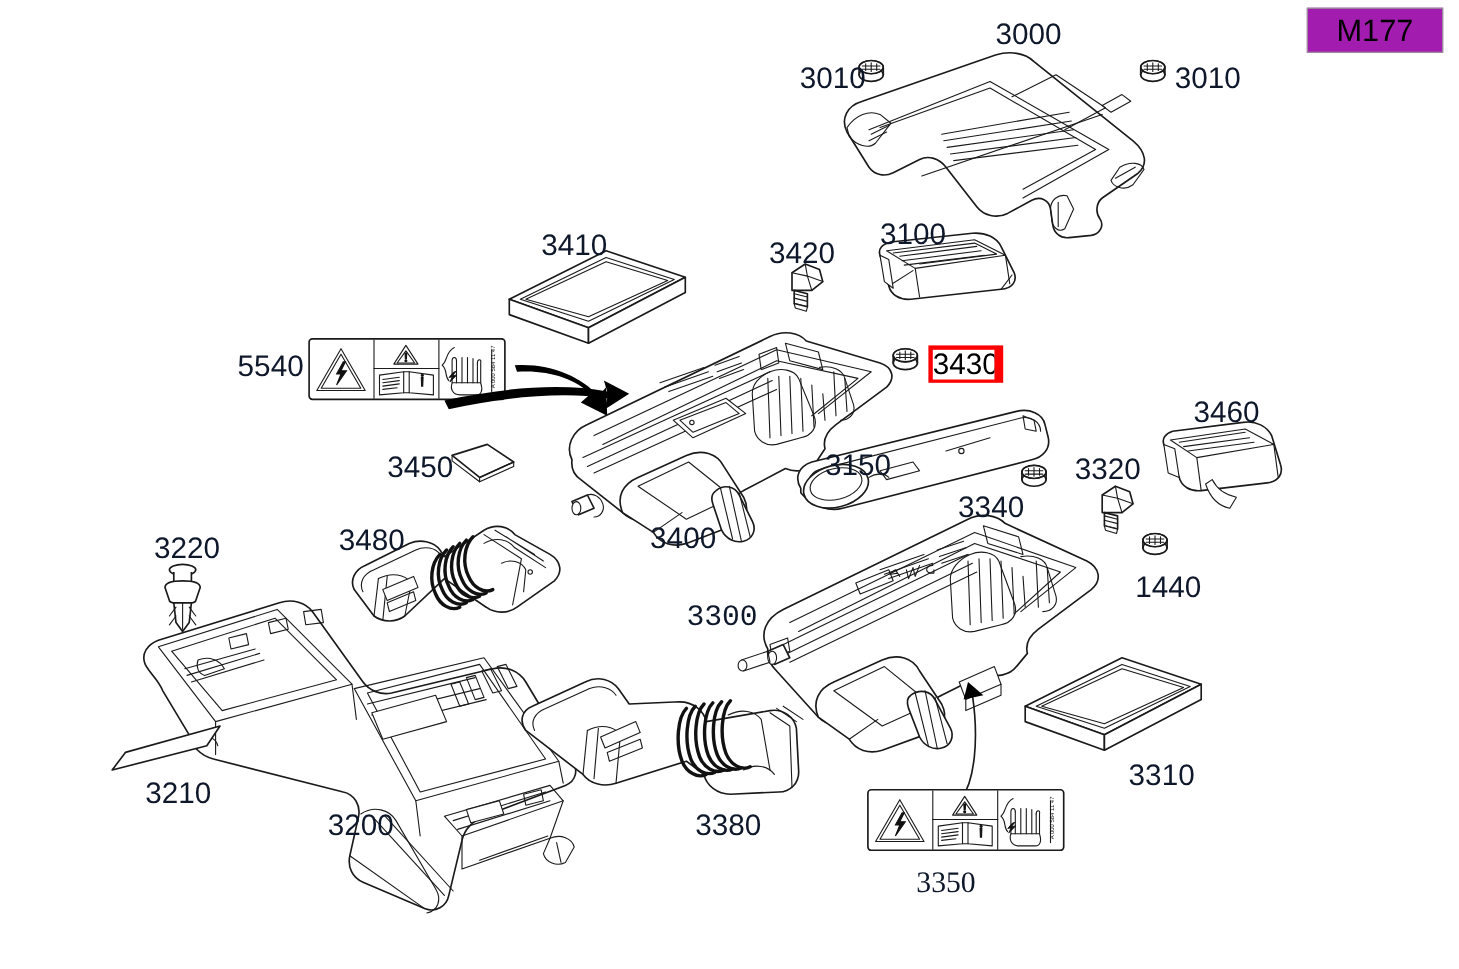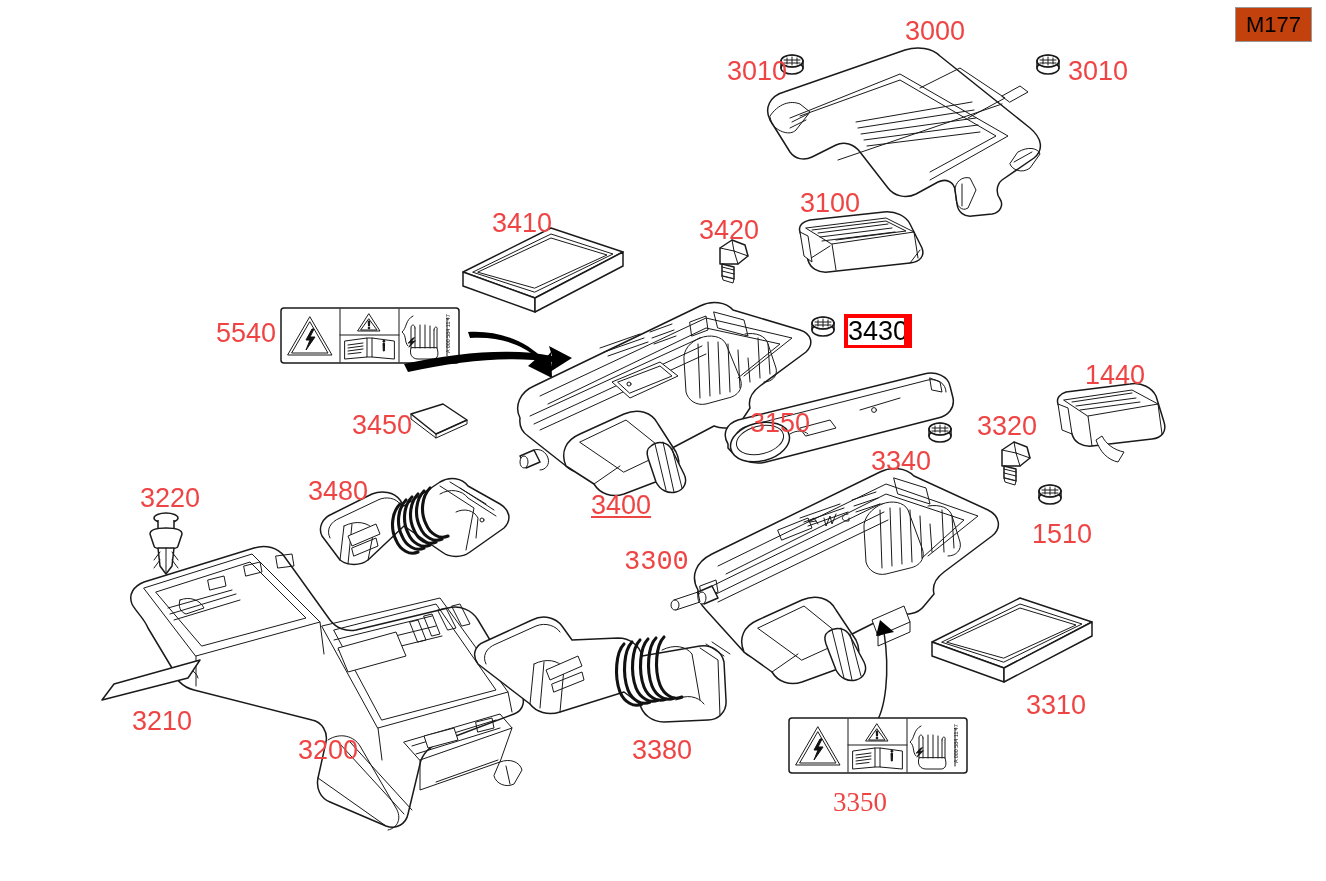--- a/index.html
+++ b/index.html
@@ -1,23 +1,23 @@
 <!DOCTYPE html>
 <html><head>
 <meta charset="utf-8">
 <style>
   html,body{margin:0;padding:0;background:#ffffff;}
   body{width:1326px;height:881px;position:relative;overflow:hidden;
        font-family:"Liberation Sans",sans-serif;color:#000;}
   #stage{position:absolute;left:0;top:0;width:1326px;height:881px;}
-  .lbl{position:absolute;font-size:27px;letter-spacing:0px;color:#ef4444;white-space:nowrap;line-height:1;}
+  .lbl{position:absolute;font-size:27px;letter-spacing:0px;color:#0f172a;white-space:nowrap;line-height:1;}
   .hlbox{position:absolute;background:#ff0000;}
   .hltxt{position:absolute;background:#ffffff;color:#000;font-size:27px;line-height:1;white-space:nowrap;overflow:hidden;}
-  #mbox{position:absolute;right:14px;top:7px;border:1px solid #999;background:#c2410c;
-        padding:5px 10px;font-size:22px;line-height:1.05;}
+  #mbox{position:absolute;right:14px;top:7px;border:1px solid #999;background:#a21caf;
+        padding:5px 26px;font-size:28px;line-height:1.05;}
   svg.art{position:absolute;left:0;top:0;width:1326px;height:881px;overflow:visible;}
   .ln{fill:none;stroke:#1a1a1a;stroke-width:1.5;stroke-linejoin:round;stroke-linecap:round;}
   .lnT{fill:none;stroke:#1a1a1a;stroke-width:1;stroke-linejoin:round;stroke-linecap:round;}
   .fw{fill:#ffffff;stroke:#1a1a1a;stroke-width:1.5;stroke-linejoin:round;}
   .fwT{fill:#ffffff;stroke:#1a1a1a;stroke-width:1;stroke-linejoin:round;}
   .fk{fill:#111;stroke:#111;stroke-width:1;}
   .arr{fill:#000;}
   .bel{fill:none;stroke:#111;stroke-width:3.1;stroke-linecap:round;}
 </style>
 </head>
@@ -361,35 +361,35 @@
         <path d="M656,638 C648,646 646,670 652,686 C656,696 666,702 674,698"></path>
         <path d="M664,637 C656,645 654,669 660,685 C664,695 674,701 682,697"></path>
       </g>
     </g>
 
   </svg>
 
   <div class="lbl" style="left:905px;top:18px;">3000</div>
   <div class="lbl" style="left:727px;top:58px;">3010</div>
   <div class="lbl" style="left:1068px;top:58px;">3010</div>
-  <div class="lbl" style="left:800px;top:190px;">3100</div>
+  <div class="lbl" style="left:800px;top:200px;">3100</div>
   <div class="lbl" style="left:492px;top:210px;text-align:center;">3410</div>
   <div class="lbl" style="left:699px;top:217px;">3420</div>
   <div class="lbl" style="left:216px;top:320px;">5540</div>
 
   <div class="hlbox" style="left:844px;top:314px;width:68px;height:34px;"></div>
   <div class="hltxt" style="left:848px;top:318px;width:56px;height:27px;">3430</div>
 
   <div class="lbl" style="left:352px;top:412px;">3450</div>
-  <div class="lbl" style="left:1085px;top:362px;">1440</div>
-  <div class="lbl" style="left:591px;top:492px;text-decoration:underline;">3400</div>
+  <div class="lbl" style="left:1085px;top:362px;">3460</div>
+  <div class="lbl" style="left:591px;top:476px;">3400</div>
   <div class="lbl" style="left:750px;top:410px;">3150</div>
   <div class="lbl" style="left:977px;top:413px;">3320</div>
   <div class="lbl" style="left:871px;top:448px;">3340</div>
-  <div class="lbl" style="left:1032px;top:521px;">1510</div>
+  <div class="lbl" style="left:1032px;top:521px;">1440</div>
   <div class="lbl" style="left:624px;top:549px;font-family:Liberation Mono, monospace;">3300</div>
   <div class="lbl" style="left:140px;top:485px;">3220</div>
   <div class="lbl" style="left:308px;top:478px;">3480</div>
   <div class="lbl" style="left:112px;top:708px;margin-left:20px;">3210</div>
   <div class="lbl" style="left:298px;top:737px;">3200</div>
   <div class="lbl" style="left:632px;top:737px;">3380</div>
   <div class="lbl" style="left:1026px;top:692px;">3310</div>
   <div class="lbl" style="left:833px;top:789px;font-family:Liberation Serif, serif;">3350</div>
 
   <div id="mbox">M177</div>

